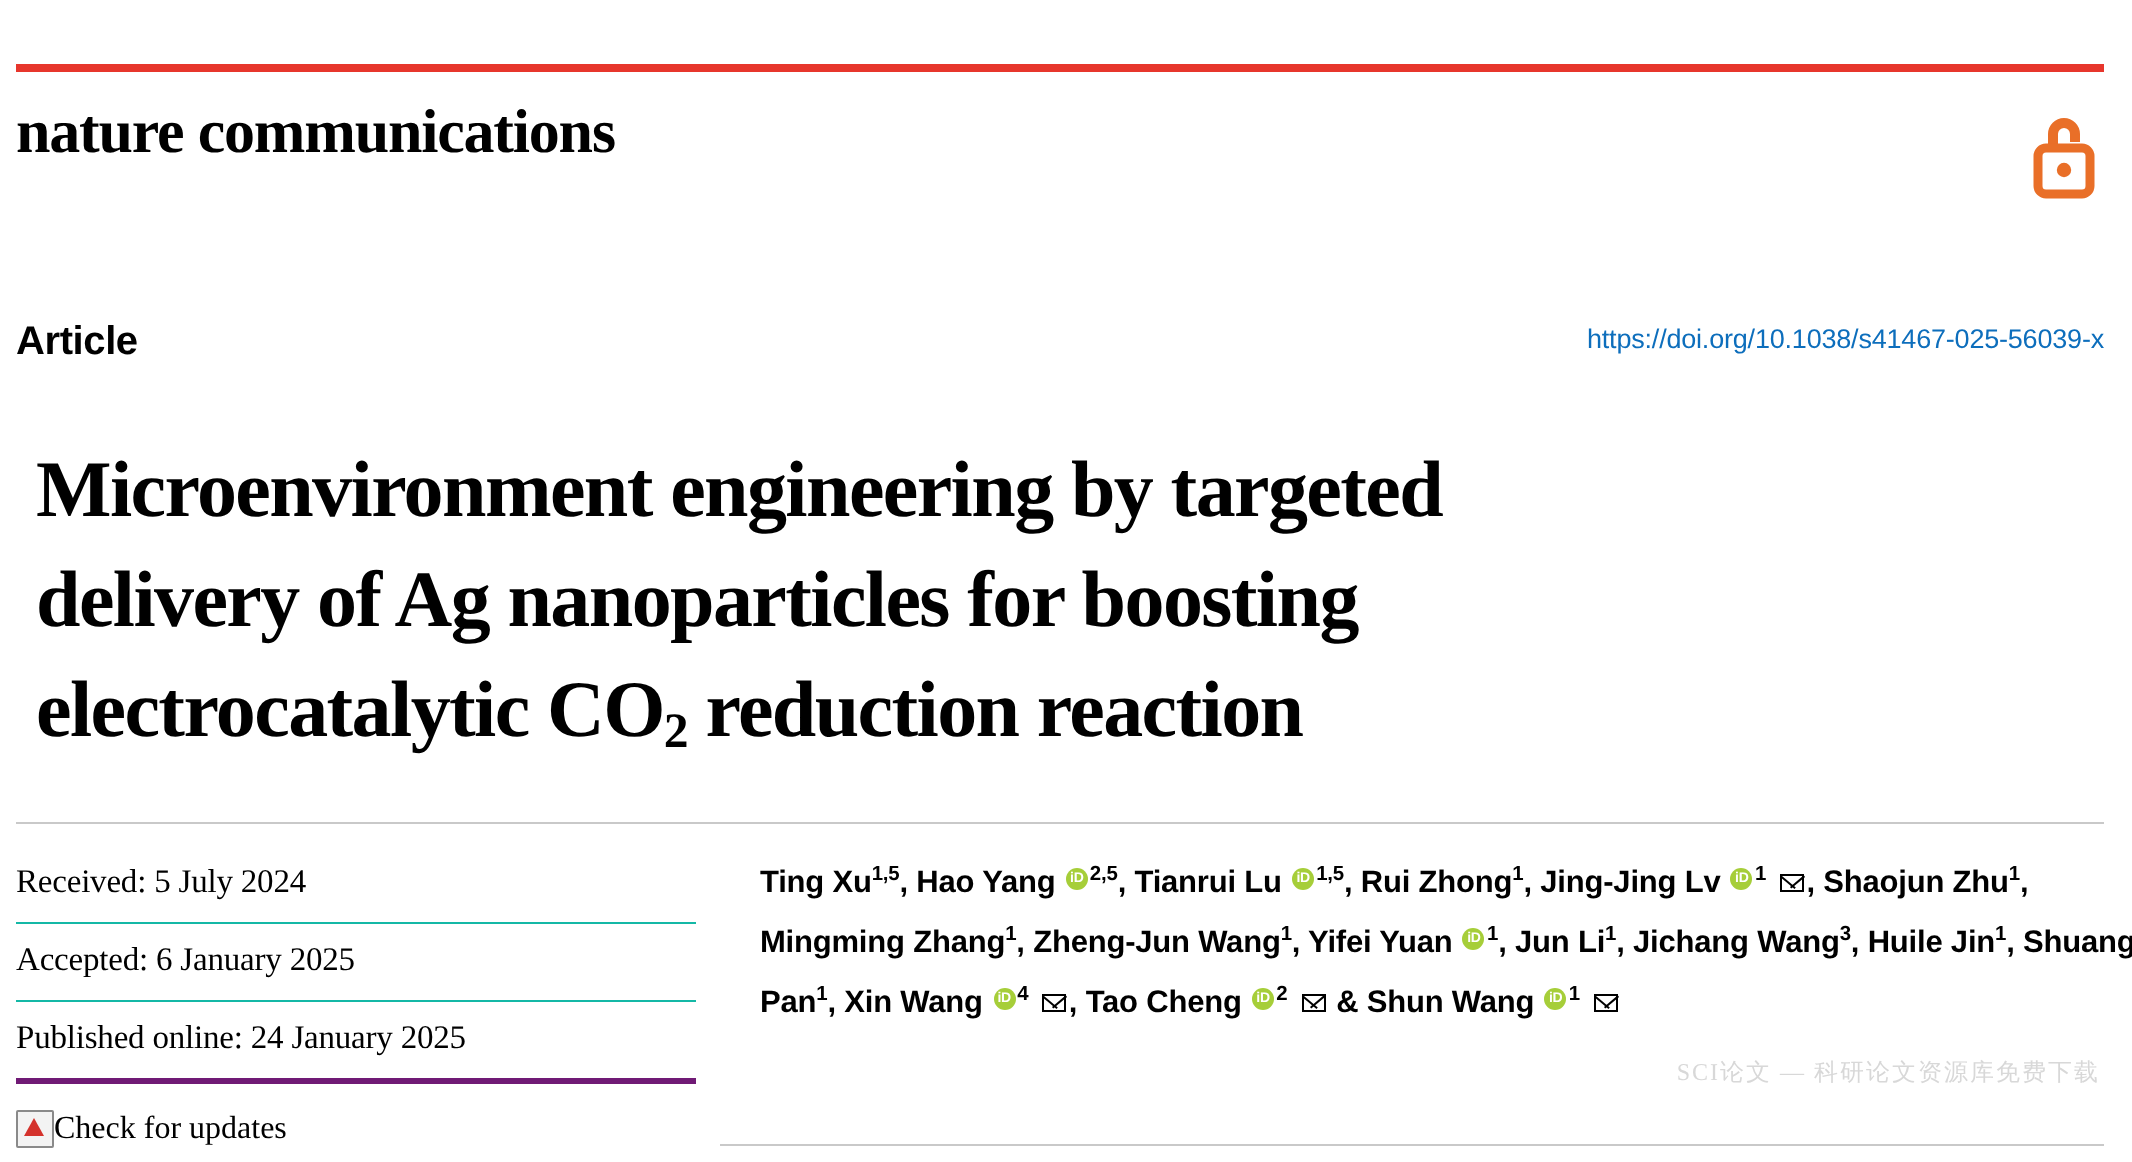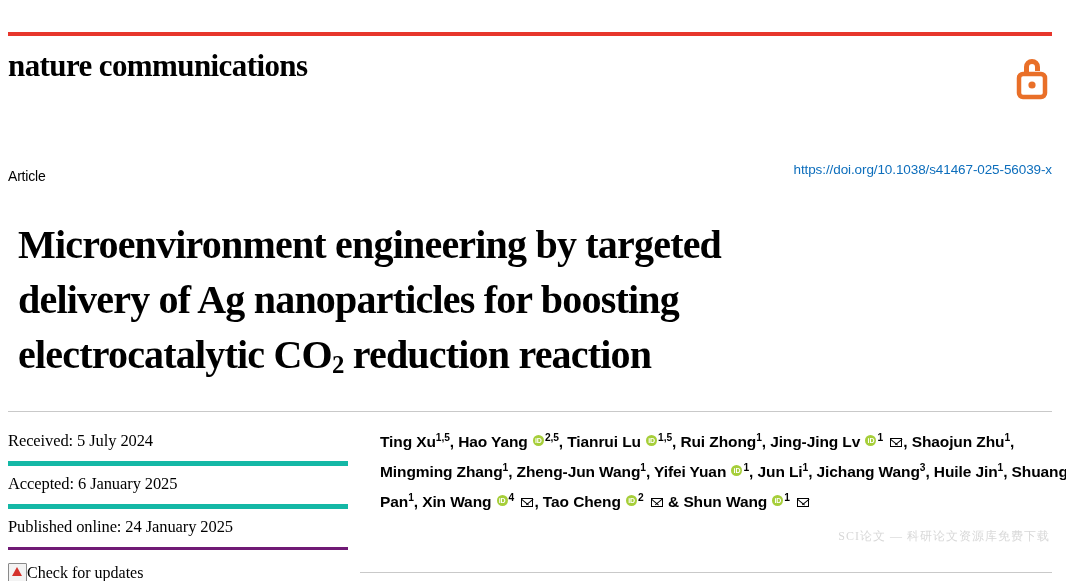--- a/index.html
+++ b/index.html
@@ -49,23 +49,23 @@
   .meta-row {
     position: absolute;
     top: 160px;
     left: 8px;
     right: 14px;
     height: 22px;
   }
   .article-label {
     position: absolute;
     left: 0;
-    top: 8px;
-    font-size: 14px;
-    font-weight: 400;
+    top: 0;
+    font-size: 20px;
+    font-weight: 700;
     letter-spacing: -0.2px;
   }
   .doi-link {
     position: absolute;
     right: 0;
     top: 2px;
     font-size: 13.5px;
     color: #0d6ebc;
     text-decoration: none;
     letter-spacing: -0.1px;
@@ -98,21 +98,21 @@
   .left-col {
     position: absolute;
     top: 423px;
     left: 8px;
     width: 340px;
   }
   .hist-item {
     font-family: "Liberation Serif", serif;
     font-size: 16.5px;
     padding: 8px 0 10px 0;
-    border-bottom: 5px solid #14b8a6;
+    border-bottom: 1px solid #14b8a6;
     letter-spacing: -0.1px;
   }
   .hist-item.last {
     border-bottom: 3px solid #701a75;
   }
   .check-updates {
     display: flex;
     align-items: center;
     margin-top: 13px;
     font-family: "Liberation Serif", serif;

